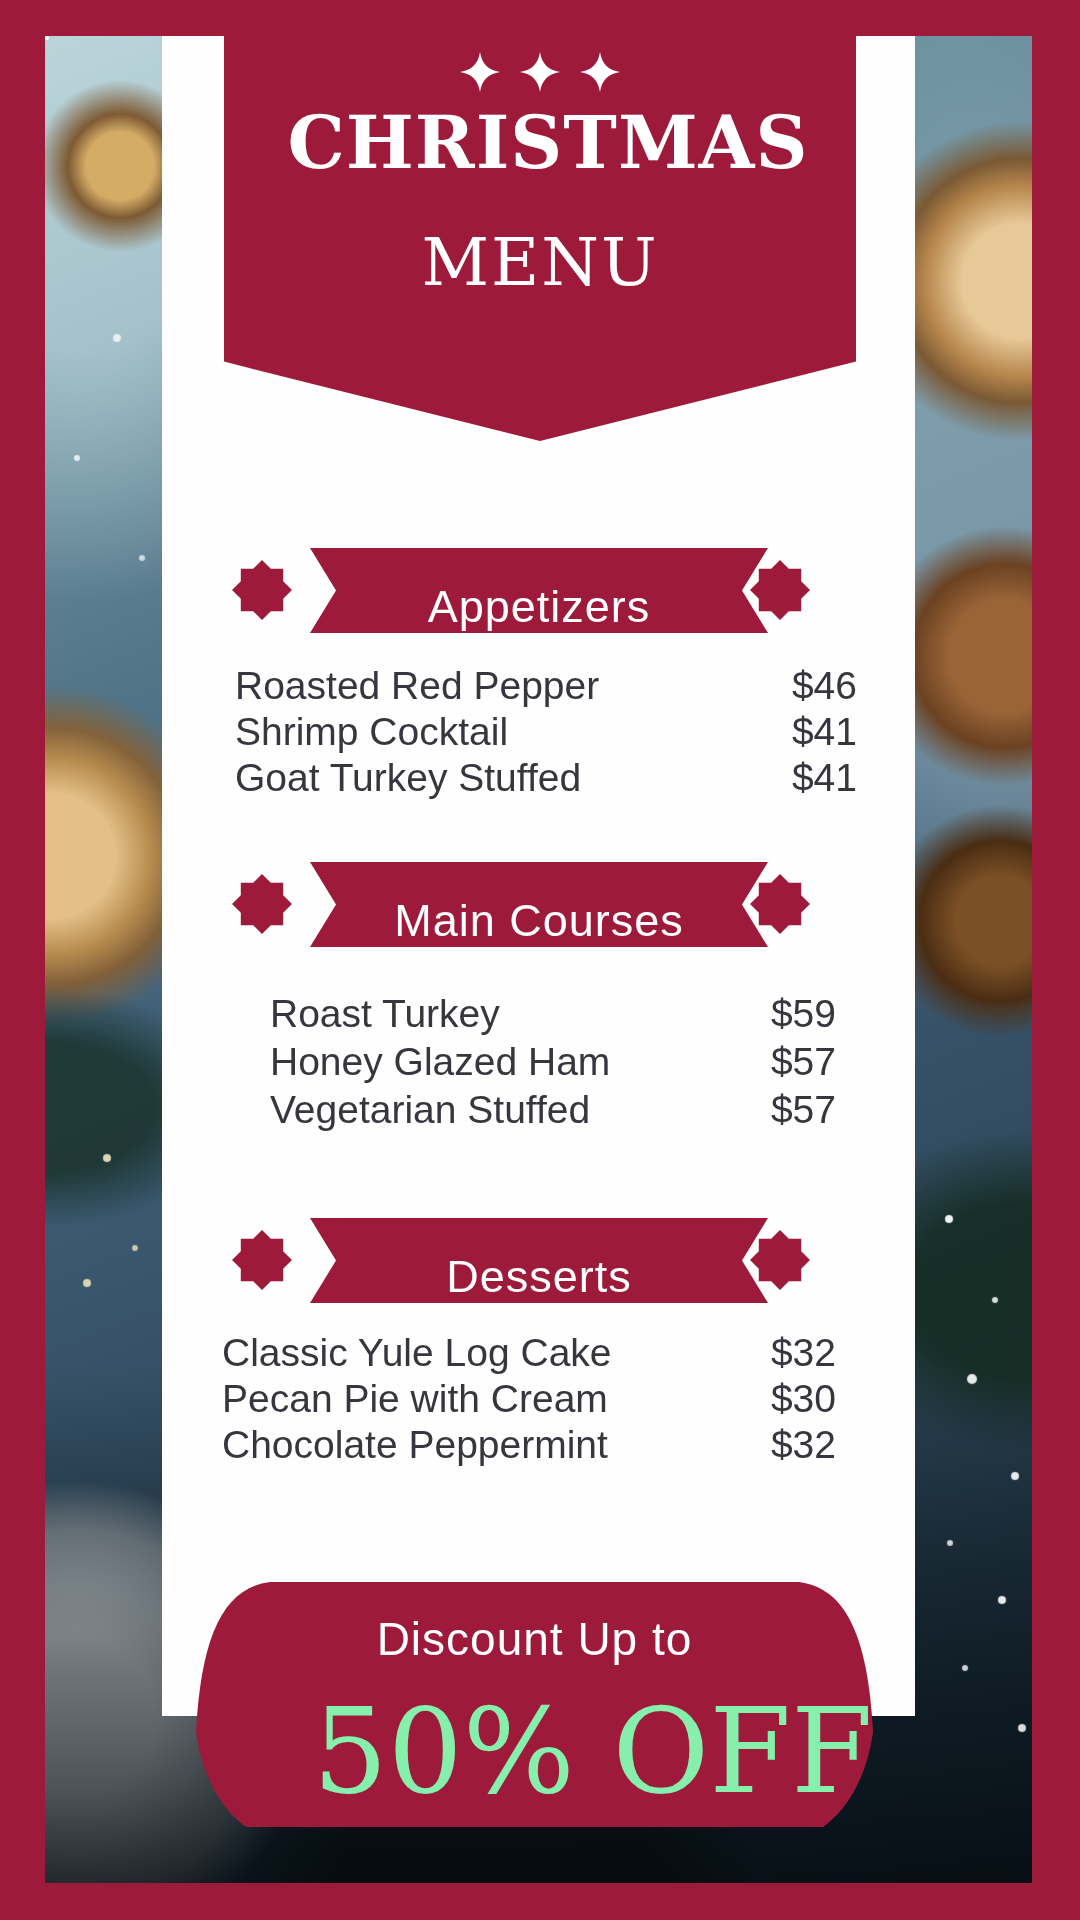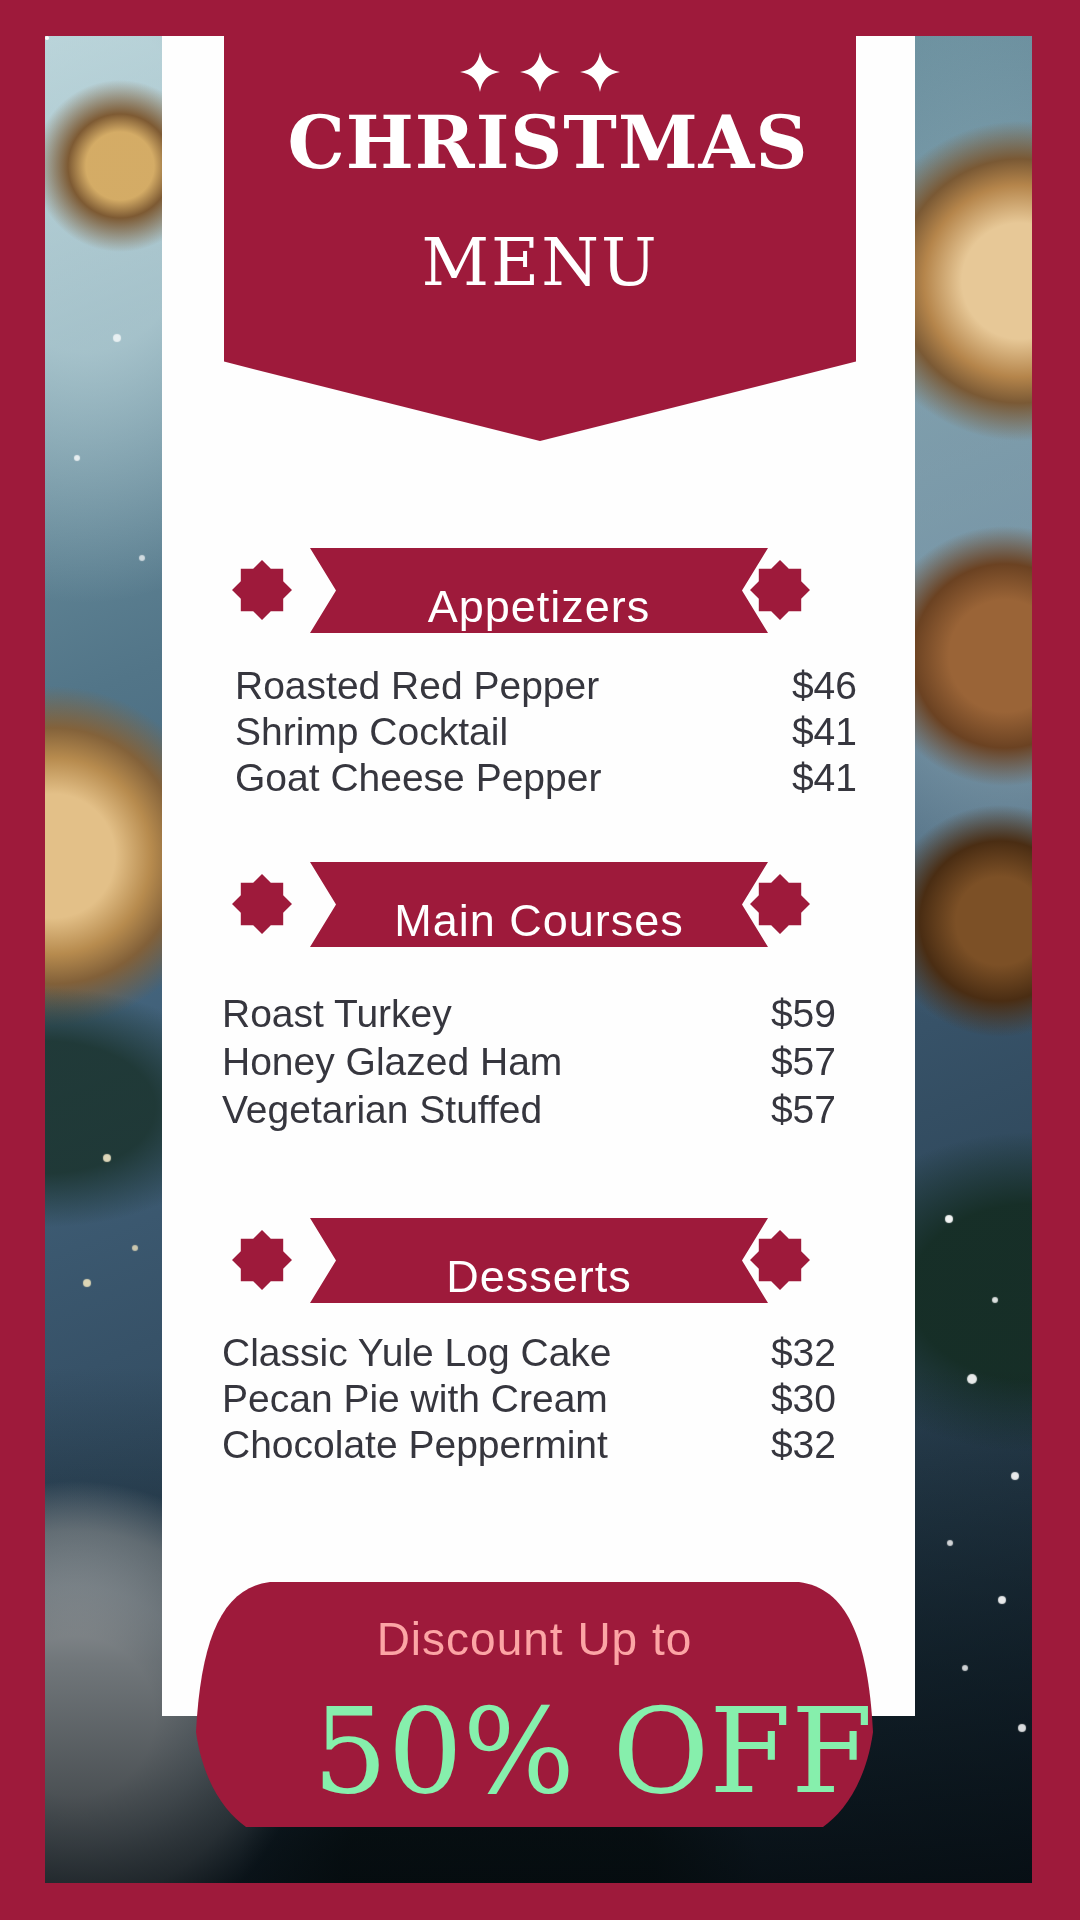--- a/index.html
+++ b/index.html
@@ -89,31 +89,31 @@
     font-size:45px;letter-spacing:1px;
   }
   .star{position:absolute;width:60px;height:60px;fill:#9E1A3B;}
 
   
   .items{position:absolute;color:#36363E;font-size:39px;font-weight:300;}
   .row{display:flex;justify-content:space-between;align-items:baseline;}
   .items-appetizers{left:235px;top:663px;width:622px;}
   .items-appetizers .row{line-height:46px;}
   .items-mains{left:222px;top:990px;width:614px;}
-  .items-mains .row{line-height:48px;}
+  .items-mains .row{line-height:48px;margin-left:48px;}
   .items-desserts{left:222px;top:1330px;width:614px;}
   .items-desserts .row{line-height:46px;gap:24px;}
   .item-name{white-space:nowrap;}
   .item-price{white-space:nowrap;}
 
   
   .badge{position:absolute;left:196px;top:1582px;width:677px;height:245px;}
   .badge svg{position:absolute;left:0;top:0;width:100%;height:100%;}
   .badge-line1{
-    position:absolute;top:30px;left:0;width:100%;text-align:center;color:#fca5a5;
+    position:absolute;top:30px;left:0;width:100%;text-align:center;color:#ffffff;
     font-size:46px;font-weight:300;letter-spacing:1px;
   }
   .badge-line2{
     position:absolute;top:100px;left:0;width:100%;text-align:right;color:#86efac;
     font-family:"DejaVu Serif","Liberation Serif",serif;
     font-size:118px;font-weight:400;
   }
 </style>
 </head>
 <body>
@@ -155,21 +155,21 @@
   <div class="items items-appetizers">
     <div class="row">
       <span class="item-name">Roasted Red Pepper</span>
       <span class="item-price">$46</span>
     </div>
     <div class="row">
       <span class="item-name">Shrimp Cocktail</span>
       <span class="item-price">$41</span>
     </div>
     <div class="row">
-      <span class="item-name">Goat Cheese Pepper</span>
+      <span class="item-name">Goat Turkey Stuffed</span>
       <span class="item-price">$41</span>
     </div>
   </div>
 
   <svg class="star" style="left:232px;top:874px;" viewBox="0 0 60 60">
       <polygon points="60,30 51.2,21.2 51.2,8.8 38.8,8.8 30,0 21.2,8.8 8.8,8.8 8.8,21.2 0,30 8.8,38.8 8.8,51.2 21.2,51.2 30,60 38.8,51.2 51.2,51.2 51.2,38.8"></polygon>
     </svg>
   <div class="ribbon" style="top:862px;">
     <span>Main Courses</span>
   </div>

